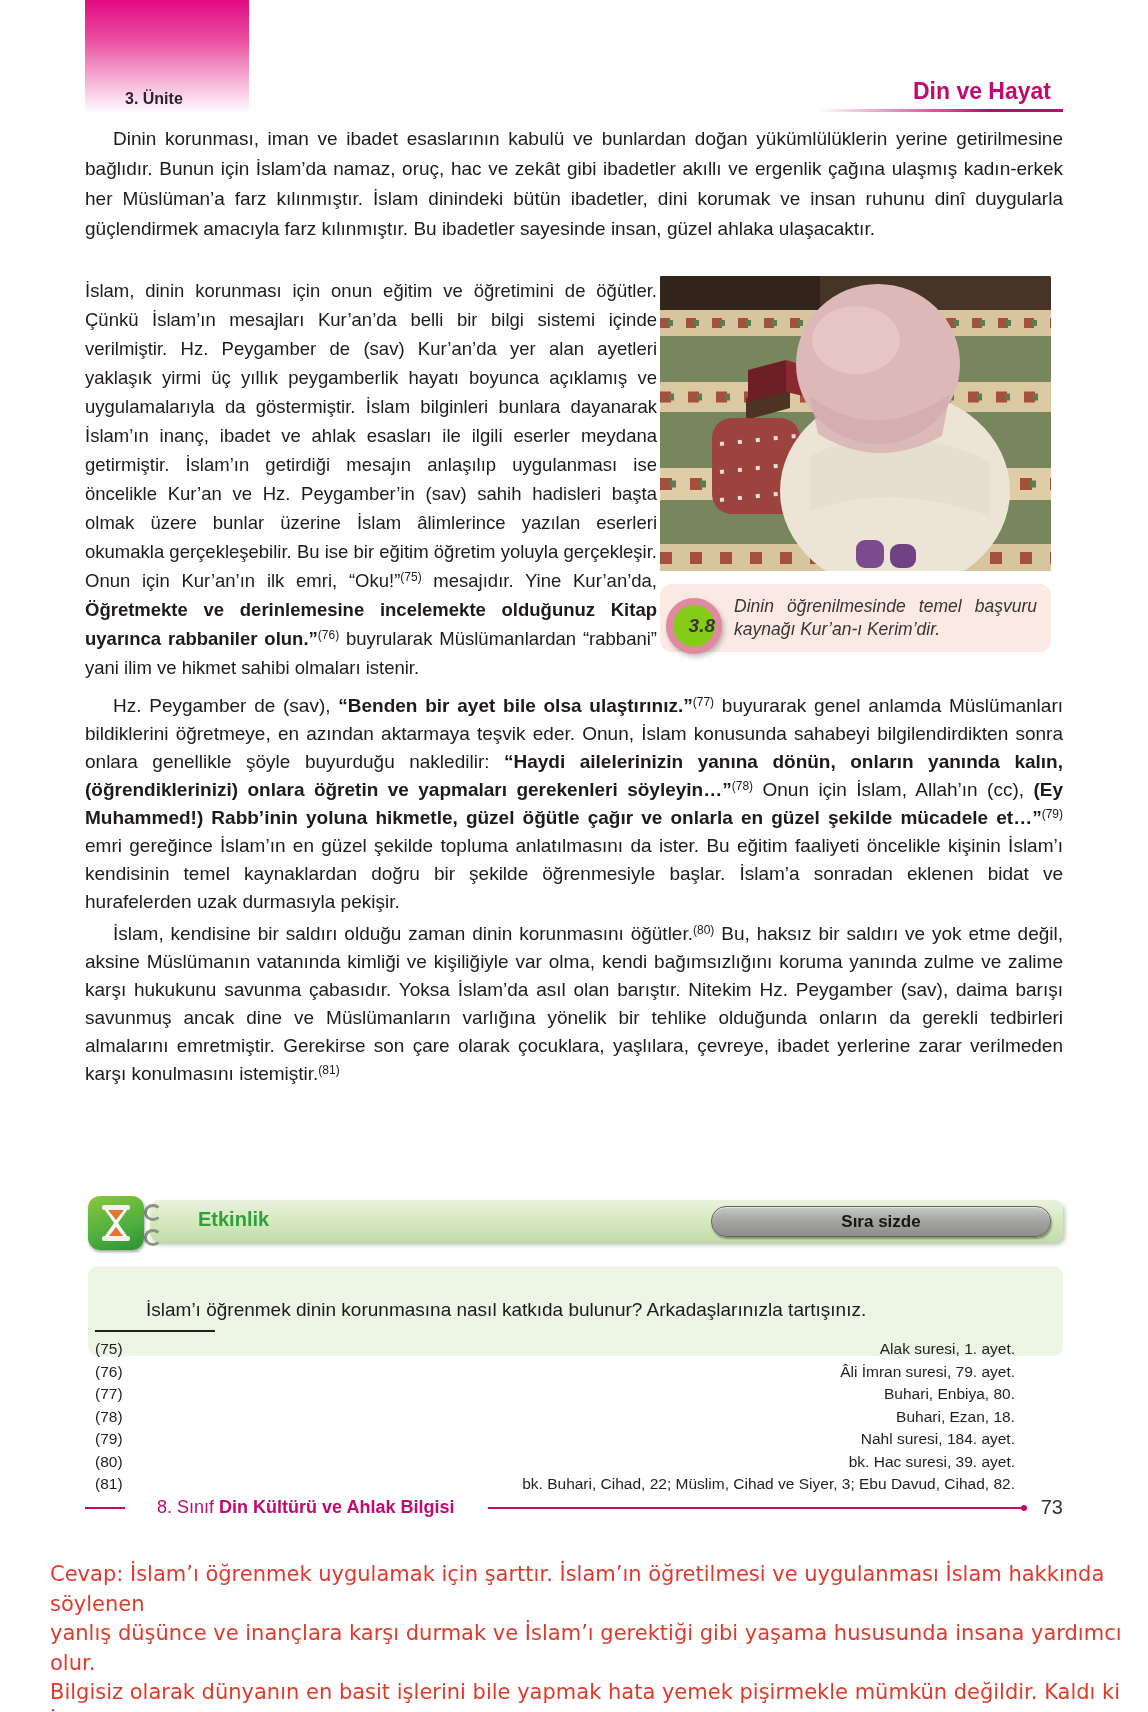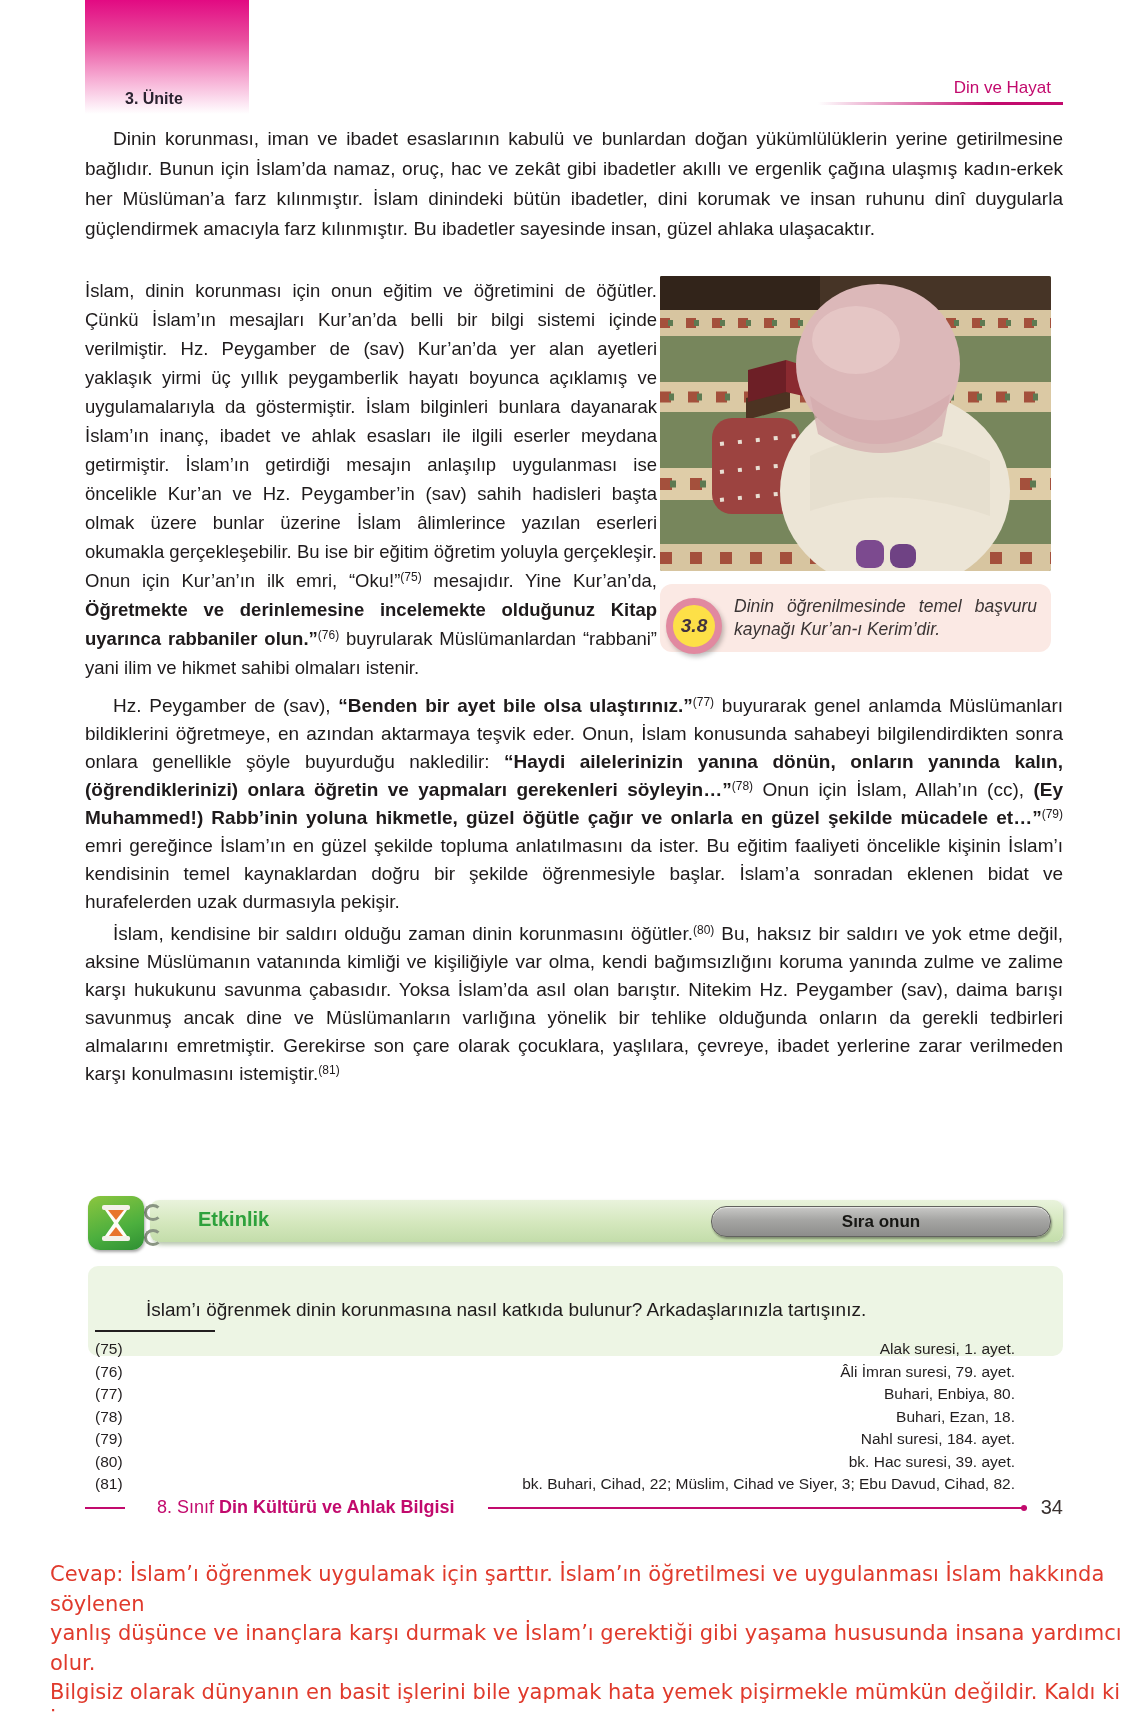--- a/index.html
+++ b/index.html
@@ -5,21 +5,21 @@
   html,body{margin:0;padding:0;background:#ffffff;}
   .page{position:relative;width:1148px;height:1712px;background:#fff;overflow:hidden;
         font-family:"Liberation Sans",sans-serif;color:#1e1a1b;}
 
   
   .unit-box{position:absolute;left:85px;top:0;width:164px;height:114px;
     background:linear-gradient(180deg,#e20a82 0%,#e94f9f 35%,#f6aad2 68%,#fdeaf5 92%,#ffffff 100%);
     display:flex;align-items:flex-end;}
   .unit-box span{font-weight:bold;font-size:16px;color:#2b2330;padding:0 0 6px 40px;}
   .chapter{position:absolute;right:85px;top:78px;width:420px;text-align:right;}
-  .chapter-title{font-weight:normal;font-size:17px;color:#c20a6d;padding-right:12px;}
+  .chapter-title{font-weight:bold;font-size:23px;color:#c20a6d;padding-right:12px;}
   .chapter-rule{margin-top:4px;height:3px;width:245px;margin-left:auto;
     background:linear-gradient(90deg,rgba(194,10,109,0) 0%,#c20a6d 70%);}
 
   
   .body{position:absolute;left:85px;width:978px;margin:0;text-align:justify;
         font-size:19px;line-height:30px;color:#1e1a1b;}
   .body .ind{display:inline-block;width:28px;}
   .b{font-weight:bold;}
   sup{font-size:12px;line-height:0;vertical-align:6px;}
   .p1{top:124px;}
@@ -27,22 +27,22 @@
   .col-text{width:572px;margin:0;text-align:justify;font-size:18.5px;line-height:29px;}
   .p3{top:692px;line-height:28px;}
   .p4{top:920px;line-height:28px;}
 
   
   figure{margin:0;width:391px;}
   .photo{display:block;border-radius:2px;}
   figcaption{position:relative;margin-top:13px;background:#fbe9e4;border-radius:12px;
     min-height:62px;padding:11px 14px 11px 74px;box-sizing:border-box;}
   .fig-badge{position:absolute;left:6px;top:14px;width:42px;height:42px;border-radius:50%;
-    background:#fde047;border:7px solid #e189a0;box-shadow:2px 3px 5px rgba(0,0,0,.25);
-    display:flex;align-items:center;justify-content:center;}
+    background:#84cc16;border:7px solid #e189a0;box-shadow:2px 3px 5px rgba(0,0,0,.25);
+    display:flex;align-items:center;justify-content:flex-end;}
   .fig-badge span{font-style:italic;font-weight:bold;font-size:19px;color:#40323f;}
   .cap-text{font-style:italic;font-size:17.5px;line-height:23px;color:#3a3434;text-align:justify;}
 
   
   .activity{position:absolute;left:88px;top:1196px;width:975px;}
   .act-header{position:relative;height:56px;}
   .act-icon{position:absolute;left:0;top:0;width:56px;height:54px;z-index:3;
     border-radius:12px;background:linear-gradient(160deg,#8cc63f 0%,#4caf3e 60%,#2e8f33 100%);
     box-shadow:1px 2px 3px rgba(0,0,0,.35);display:flex;align-items:center;justify-content:center;}
   .rings{position:absolute;left:56px;top:8px;z-index:2;display:flex;flex-direction:column;gap:8px;}
@@ -166,21 +166,21 @@
           <path d="M6,32 h22 l-9,-13 h-4 z" fill="#fdfcf8"></path>
           <path d="M10,32 h14 l-7,-9 z" fill="#e8742c"></path>
         </svg>
       </div>
       <div class="rings">
         <span class="ring"></span>
         <span class="ring"></span>
       </div>
       <div class="act-bar">
         <span class="act-label">Etkinlik</span>
-        <span class="act-pill">Sıra onun</span>
+        <span class="act-pill">Sıra sizde</span>
       </div>
     </div>
     <div class="act-box">
       <p>İslam’ı öğrenmek dinin korunmasına nasıl katkıda bulunur? Arkadaşlarınızla tartışınız.</p>
     </div>
   </section>
 
   <div class="fn-sep"></div>
   <div class="footnotes">
     <div class="fn-row">
@@ -210,21 +210,21 @@
     <div class="fn-row">
         <span class="fn-num">(81)</span>
         <span class="fn-text">bk. Buhari, Cihad, 22; Müslim, Cihad ve Siyer, 3; Ebu Davud, Cihad, 82.</span>
       </div>
   </div>
 
   <footer class="page-footer">
     <span class="rule-l"></span>
     <span class="book"><span>8. Sınıf</span> <span class="bold">Din Kültürü ve Ahlak Bilgisi</span></span>
     <span class="rule-r"></span>
-    <span class="pageno">34</span>
+    <span class="pageno">73</span>
   </footer>
 
   <div class="answer">Cevap: İslam’ı öğrenmek uygulamak için şarttır. İslam’ın öğretilmesi ve uygulanması İslam hakkında söylenen
 yanlış düşünce ve inançlara karşı durmak ve İslam’ı gerektiği gibi yaşama hususunda insana yardımcı olur.
 Bilgisiz olarak dünyanın en basit işlerini bile yapmak hata yemek pişirmekle mümkün değildir. Kaldı ki İslam dini
 gibi kişinin hem dünyada hem de ahiret ne yarayacak olan bilgileri bilmesi ve öğrenmesi lazımdır. Bilgi ve
 birikimleri nesilden nesile aktarılarak İslam’ın korumasına yardımcı olur. Bu İslam’ın koruması için tek şarttır.</div>
 
 </div>
 

